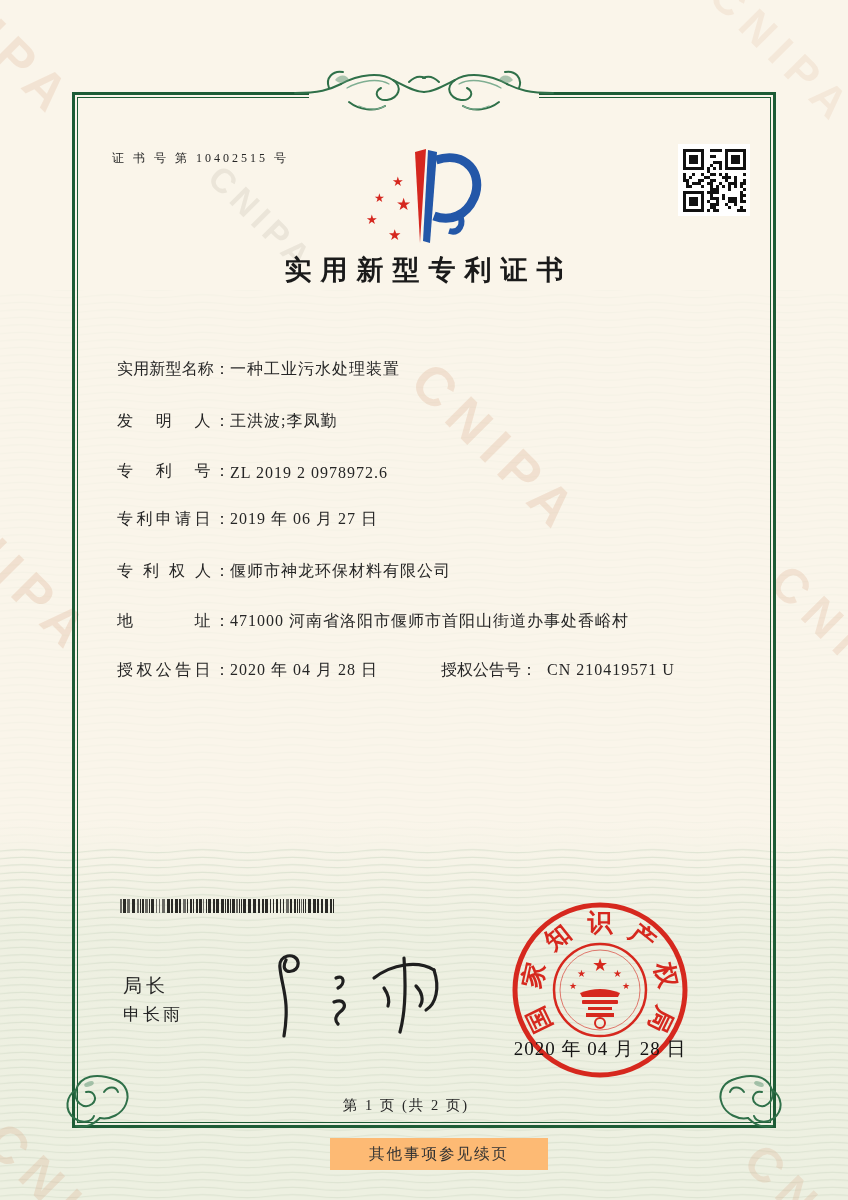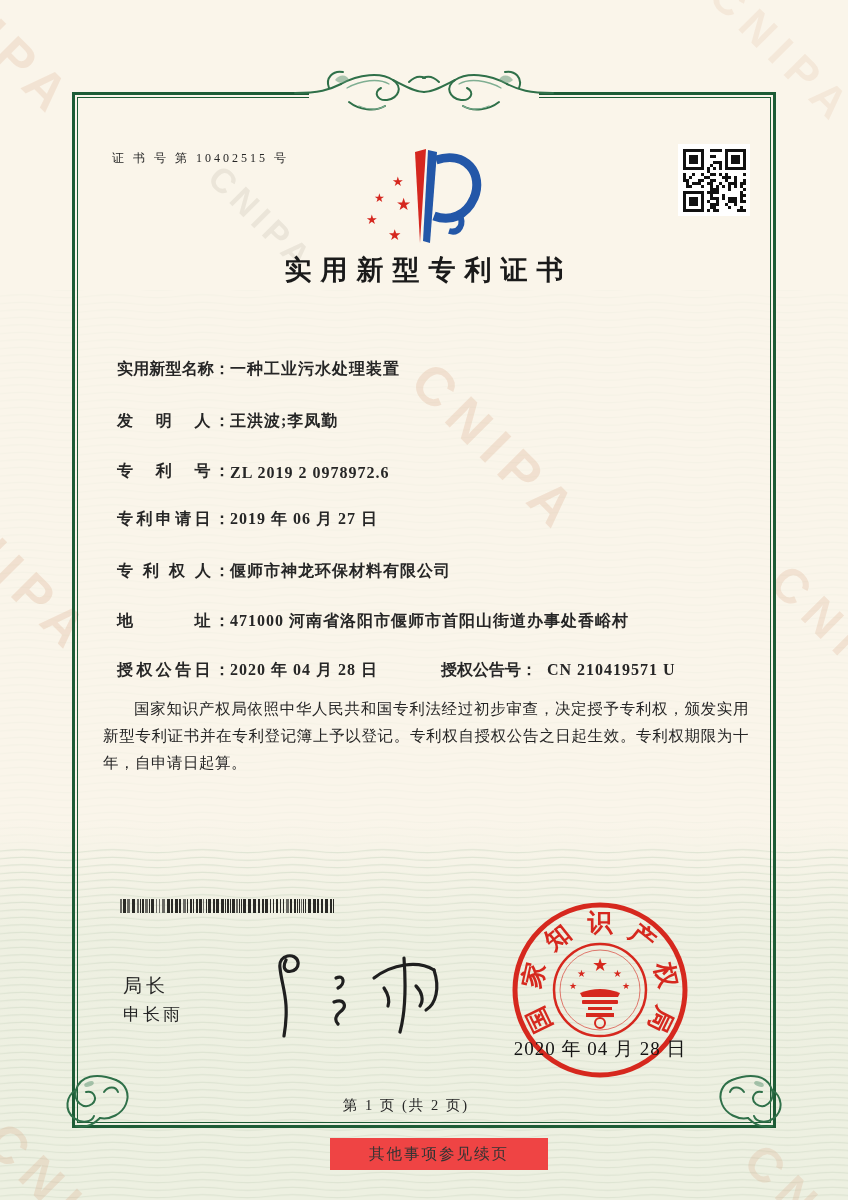--- a/index.html
+++ b/index.html
@@ -35,21 +35,21 @@
   
   .frame{left:72px;top:92px;width:698px;height:1030px;border:3px solid var(--border-green);}
   .frame-inner{position:absolute;inset:2px;border:1px solid var(--border-green);}
   
   .cert-no{left:112px;top:150px;font-size:12px;letter-spacing:3px;}
   .title{left:0;top:252px;width:848px;text-align:center;font-size:27px;font-weight:bold;
     letter-spacing:9px;text-indent:9px;color:#1a1a1a;}
   .qr-box{left:678px;top:144px;width:72px;height:72px;background:#fff;
     display:flex;align-items:center;justify-content:center;}
   
-  .row{left:117px;width:648px;font-size:16px;white-space:nowrap;font-weight:bold;}
+  .row{left:117px;width:648px;font-size:16px;white-space:nowrap;}
   .row-label{display:inline-block;width:113px;text-align:justify;text-align-last:justify;vertical-align:bottom;}
   .row-value{letter-spacing:1px;}
   .grant-pair2{position:absolute;left:324px;top:0;}
   .grant-pair2 .row-value{margin-left:10px;}
   
   .body-text{left:103px;top:695px;width:646px;font-size:15.5px;line-height:27px;
     text-align:justify;letter-spacing:.5px;}
   .body-text p{margin:0;text-indent:2em;}
   
   .barcode{left:120px;top:899px;width:216px;height:14px;}
@@ -59,21 +59,21 @@
   .signature-svg{left:248px;top:946px;}
   
   .seal-svg{left:505px;top:895px;}
   .seal-ring-char{font-size:25px;font-weight:bold;fill:var(--seal-red);
     text-anchor:middle;dominant-baseline:central;
     font-family:"Liberation Serif","DejaVu Serif",serif;}
   .seal-date{left:505px;top:1036px;width:190px;text-align:center;font-size:19px;
     letter-spacing:1px;color:#151515;}
   
   .footer-page{left:0;top:1096px;width:812px;text-align:center;font-size:14.5px;letter-spacing:2px;}
-  .note-box{left:330px;top:1138px;width:218px;height:32px;background:#ef4444;
+  .note-box{left:330px;top:1138px;width:218px;height:32px;background:#fdba74;
     text-align:center;line-height:32px;font-size:15.5px;letter-spacing:2px;color:#333;}
 </style>
 </head>
 <body>
 
 <div class="abs bottom-tint"></div>
 <svg class="abs waves-svg" width="848" height="1200">
   <defs>
     <pattern id="wavep" width="90" height="7.5" patternUnits="userSpaceOnUse">
       <path d="M0 3.75 Q22.5 0.75 45 3.75 T90 3.75" fill="none" stroke="var(--wave-green)" stroke-width="1.1"></path>
@@ -287,21 +287,20 @@
   <span class="row-label">地　　　址：</span><span class="row-value">471000 河南省洛阳市偃师市首阳山街道办事处香峪村</span>
 </div>
 <div class="abs row" style="top:660px">
   <span class="row-label">授权公告日：</span><span class="row-value">2020 年 04 月 28 日</span>
   <span class="grant-pair2">
     <span>授权公告号：</span><span class="row-value">CN 210419571 U</span>
   </span>
 </div>
 
 <div class="abs body-text">
-  <p>国家知识产权局依照中华人民共和国专利法经过初步审查，决定授予专利权，颁发实用新型专利证书并在专利登记簿上予以登记。专利权自授权公告之日起生效。专利权期限为十年，自申请日起算。</p>
 </div>
 
 <div class="abs barcode">
   <svg id="barcode-svg" width="216" height="14">
       <rect x="0" y="0" width="2" height="14" fill="#6a6a64"></rect>
       <rect x="3" y="0" width="3" height="14" fill="#2a2a26"></rect>
       <rect x="7" y="0" width="3" height="14" fill="#6a6a64"></rect>
       <rect x="12" y="0" width="3" height="14" fill="#2a2a26"></rect>
       <rect x="17" y="0" width="2" height="14" fill="#6a6a64"></rect>
       <rect x="20" y="0" width="1" height="14" fill="#2a2a26"></rect>

